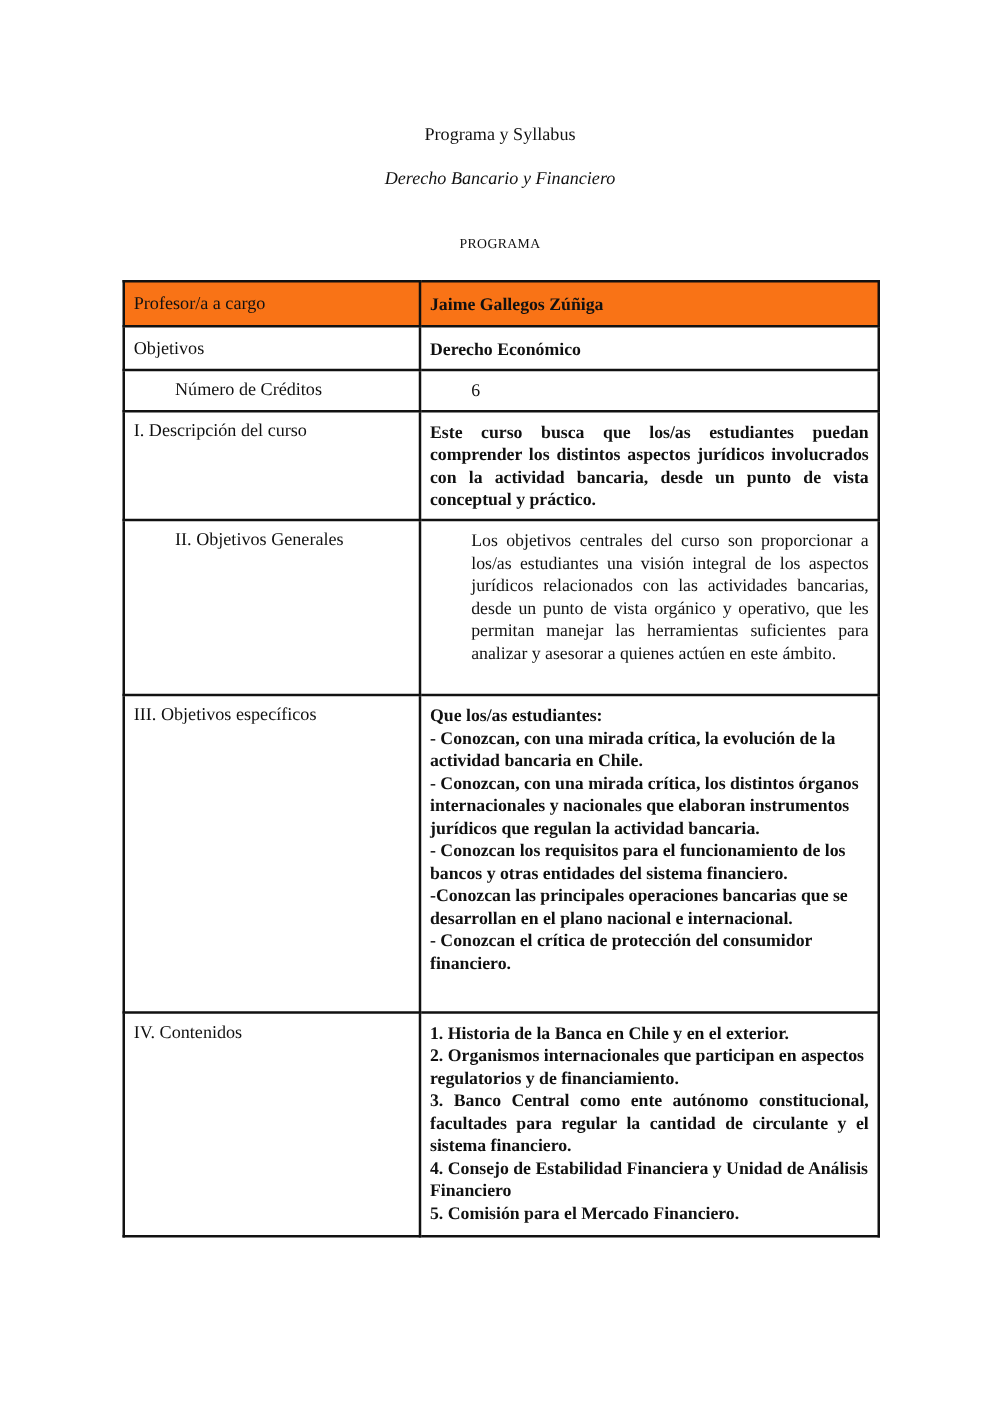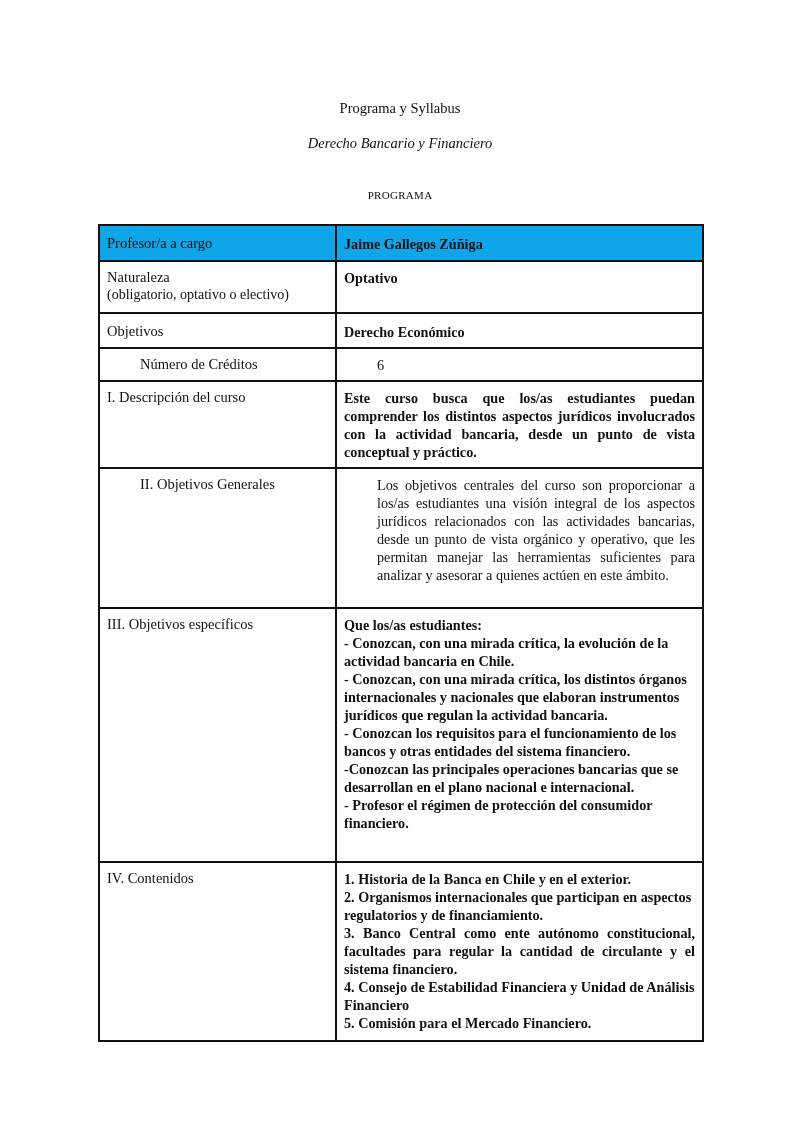--- a/index.html
+++ b/index.html
@@ -25,21 +25,21 @@
   }
   td.label {
     width: 237px;
     font-family: "Liberation Serif", serif; font-size: 14.5px; line-height: 17px;
   }
   td.value {
     font-family: "Liberation Serif", serif; font-size: 14.2px; line-height: 18px;
   }
   td.value.bold { font-weight: bold; }
   .sub { display:block; font-size: 14px; }
-  tr.header td { background: #0ea5e9; height: 36px; padding-top: 9px; }
+  tr.header td { background: #f97316; height: 36px; padding-top: 9px; }
   tr.r-nat td { height: 52px; }
   tr.r-req td { height: 34px; padding-top: 9px; }
   tr.r-cred td { height: 32px; padding-top: 7px; padding-left: 40px; }
   tr.r-desc td { height: 87px; }
   tr.r-gen td { height: 140px; padding-left: 40px; }
   tr.r-esp td { height: 254px; }
   tr.r-cont td { height: 179px; }
   .justify { text-align: justify; }
   .line { display: block; }
   .b { font-weight: bold; }
@@ -51,27 +51,20 @@
 <div id="doc-title" class="title">Programa y Syllabus</div>
 <div id="doc-subtitle" class="title">Derecho Bancario y Financiero</div>
 <div id="section-heading" class="title">PROGRAMA</div>
 
 <table class="prog">
   <tbody>
       <tr class="header">
     <td class="label">Profesor/a a cargo</td>
     <td class="value bold">Jaime Gallegos Zúñiga</td>
   </tr>
-  <tr class="r-nat">
-    <td class="label">
-      <span class="line">Naturaleza</span>
-      <span class="sub">(obligatorio, optativo o electivo)</span>
-    </td>
-    <td class="value bold">Optativo</td>
-  </tr>
   <tr class="r-req">
     <td class="label">Objetivos</td>
     <td class="value bold">Derecho Económico</td>
   </tr>
   <tr class="r-cred">
     <td class="label">Número de Créditos</td>
     <td class="value">6</td>
   </tr>
   <tr class="r-desc">
     <td class="label">I. Descripción del curso</td>
@@ -82,21 +75,21 @@
     <td class="value justify">Los objetivos centrales del curso son proporcionar a los/as estudiantes una visión integral de los aspectos jurídicos relacionados con las actividades bancarias, desde un punto de vista orgánico y operativo, que les permitan manejar las herramientas suficientes para analizar y asesorar a quienes actúen en este ámbito.</td>
   </tr>
   <tr class="r-esp">
     <td class="label">III. Objetivos específicos</td>
     <td class="value">
       <span class="line b">Que los/as estudiantes:</span>
       <span class="line b">- Conozcan, con una mirada crítica, la evolución de la actividad bancaria en Chile.</span>
       <span class="line n">- Conozcan, con una mirada crítica, los distintos órganos internacionales y nacionales que elaboran instrumentos jurídicos que regulan la actividad bancaria.</span>
       <span class="line b">- Conozcan los requisitos para el funcionamiento de los bancos y otras entidades del sistema financiero.</span>
       <span class="line n">-Conozcan las principales operaciones bancarias que se desarrollan en el plano nacional e internacional.</span>
-      <span class="line b">- Profesor el régimen de protección del consumidor financiero.</span>
+      <span class="line b">- Conozcan el crítica de protección del consumidor financiero.</span>
     </td>
   </tr>
   <tr class="r-cont">
     <td class="label">IV.  Contenidos</td>
     <td class="value bold">
       <span class="line">1. Historia de la Banca en Chile y en el exterior.</span>
       <span class="line">2. Organismos internacionales que participan en aspectos regulatorios y de financiamiento.</span>
       <span class="line justify">3.  Banco Central como ente autónomo constitucional, facultades para regular la cantidad de circulante y el sistema financiero.</span>
       <span class="line">4. Consejo de Estabilidad Financiera y Unidad de Análisis Financiero</span>
       <span class="line">5. Comisión para el Mercado Financiero.</span>

